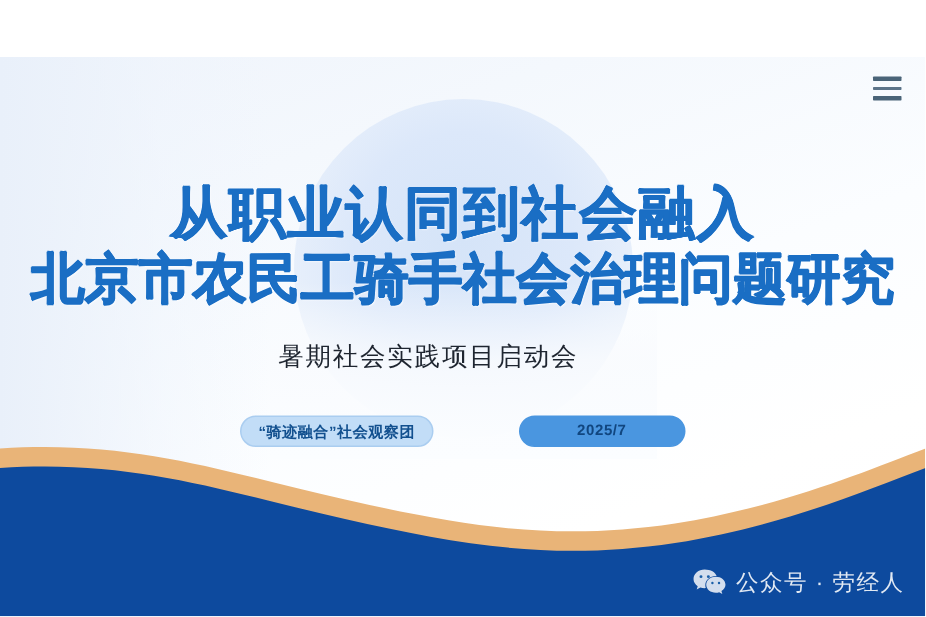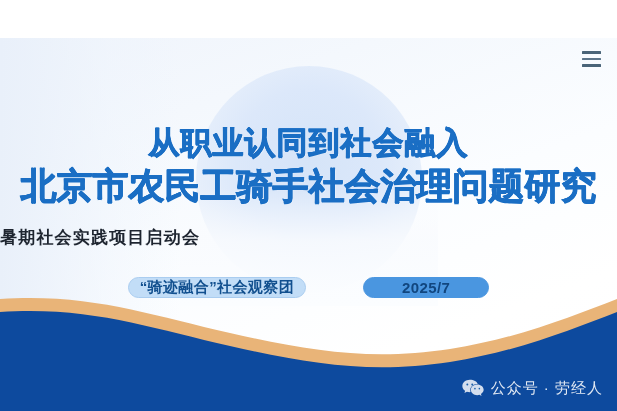--- a/index.html
+++ b/index.html
@@ -108,58 +108,58 @@
     text-shadow:
        0.5px 0 0 #1a6ec4,
       -0.5px 0 0 #1a6ec4,
        0 0.5px 0 #1a6ec4,
        0 -0.5px 0 #1a6ec4,
        1px 1px 1px rgba(255,255,255,0.55);
     white-space: nowrap;
   }
   .title-line-1 {
     top: 125px;
-    font-size: 31px;
+    font-size: 38px;
     line-height: 36px;
   }
   .title-line-2 {
     top: 168px;
     font-size: 36px;
     line-height: 36px;
     letter-spacing: 0px;
   }
 
   .subtitle {
     position: absolute;
     top: 226px;
     width: 571px;
-    text-align: left;
+    text-align: center;
     font-size: 17px;
-    font-weight: bold;
+    font-weight: normal;
     color: #1e2530;
     letter-spacing: 1.2px;
     white-space: nowrap;
   }
 
   .badges {
     position: absolute;
     top: 277px;
     width: 617px;
     display: flex;
     justify-content: center;
     align-items: center;
     gap: 9px;
   }
   .badge {
     display: inline-flex;
     align-items: center;
     justify-content: center;
     height: 21px;
     border-radius: 11px;
-    font-size: 15px;
+    font-size: 10px;
     font-weight: bold;
     letter-spacing: 0.4px;
     box-sizing: border-box;
     white-space: nowrap;
   }
   .badge-team {
     background: #c2ddf7;
     color: #12508f;
     padding: 0 11px;
     border: 1px solid #aacdf0;

